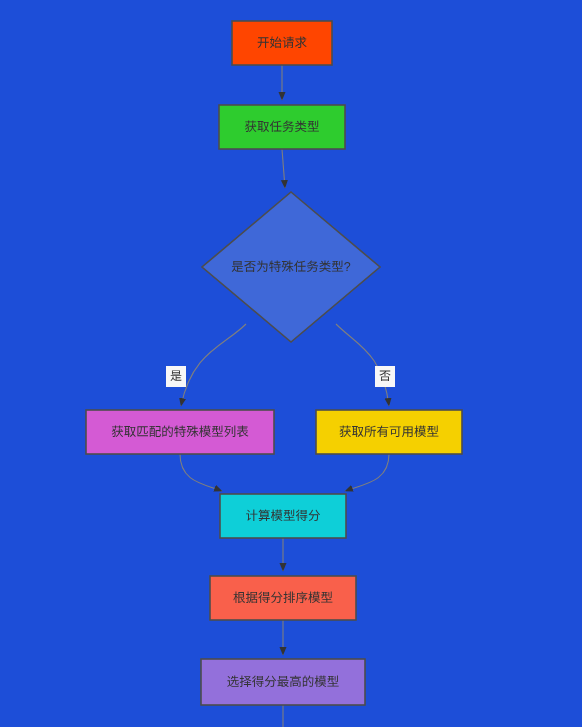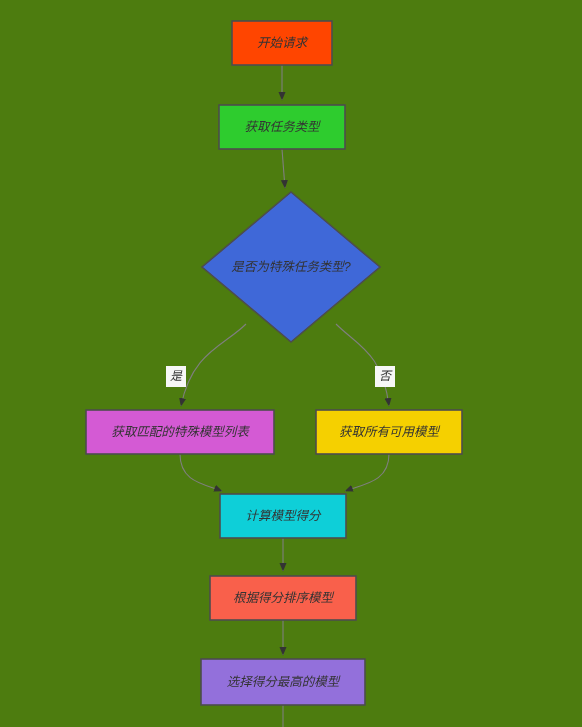--- a/index.html
+++ b/index.html
@@ -50,21 +50,21 @@
     font-family: "Liberation Sans", "DejaVu Sans", sans-serif;
     font-size: 12px;
     fill: #333333;
     text-anchor: middle;
     dominant-baseline: middle;
   }
 </style>
 </head>
 <body>
 
-<div id="flow-root" style="background: #4d7c0f; font-style: italic;">
+<div id="flow-root" style="background: #1d4ed8;">
   <svg id="flow-svg" viewBox="0 0 582 727" xmlns="http://www.w3.org/2000/svg">
     <defs>
       <marker id="arrowhead" markerWidth="9" markerHeight="9" refX="7.2" refY="3.2" orient="auto" markerUnits="strokeWidth">
         <path d="M0,0 L0,6.4 L7.6,3.2 z" fill="#333333"></path>
       </marker>
     </defs>
 
     <g>
       <path class="edge-path" marker-end="url(#arrowhead)" d="M282,65 L282,100" stroke="#7f7f7f"></path>
       <path class="edge-path" marker-end="url(#arrowhead)" d="M282,149 L285,188" stroke="#7f7f7f"></path>

